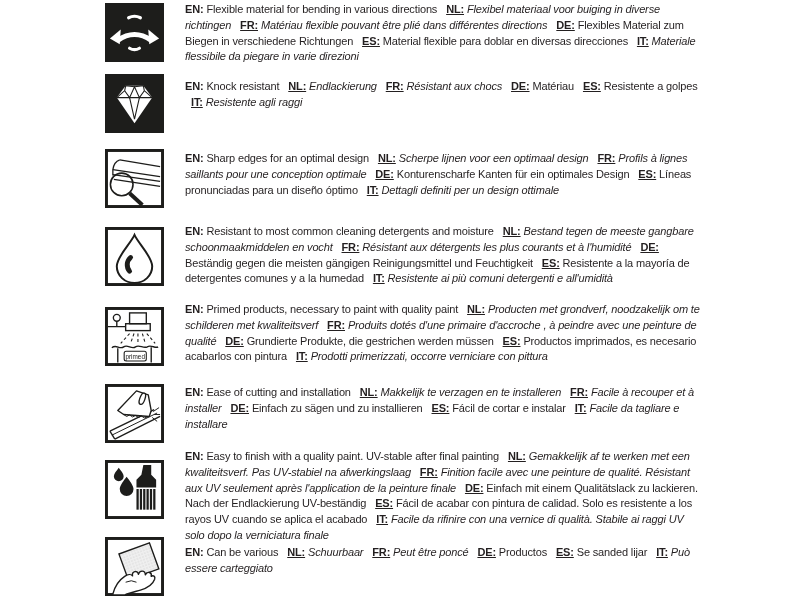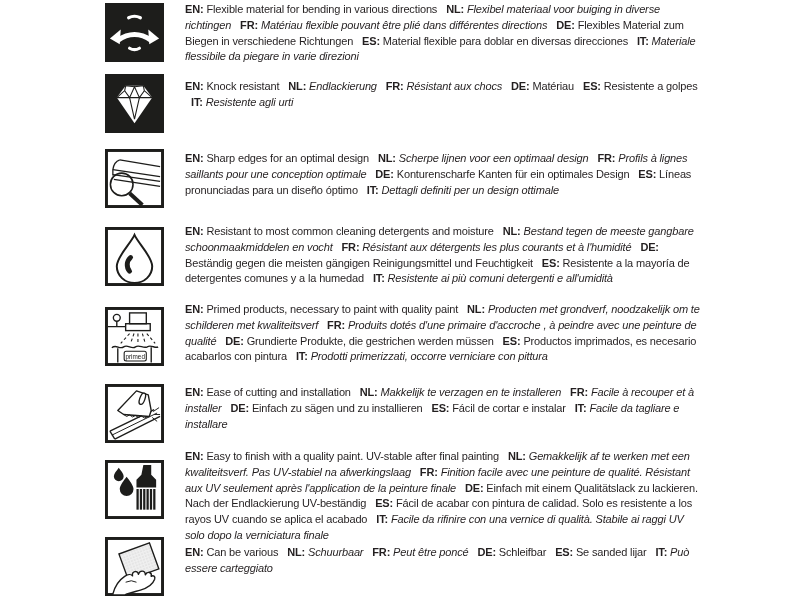--- a/index.html
+++ b/index.html
@@ -7,21 +7,21 @@
     position:relative;width:800px;height:600px;background:#ffffff;overflow:hidden;
     font-family:"Liberation Sans",sans-serif;color:#231f20;
   }
   .icon-box{position:absolute;left:105px;width:59px;height:59px;}
   .icon-box svg{display:block;width:59px;height:59px;}
   .feature-text{
     position:absolute;left:185px;width:517px;margin:0;
     font-size:11px;line-height:15.8px;letter-spacing:-0.15px;color:#231f20;
   }
   .feature-text b{font-weight:bold;white-space:nowrap;text-align:right;}
-  .feature-text b.gap{margin-left:6px;}
+  .feature-text b.gap{margin-left:6px;text-decoration:underline;}
   .feature-text span.it{font-style:italic;}
 </style>
 </head>
 <body>
 
 <div class="page" id="page">
     <div class="icon-box dark" style="top: 3px;">
       <svg viewBox="0 0 60 60">
         <rect width="60" height="60" fill="#1d1d1b"></rect>
         <path d="M13 38 Q30 26 47 38" fill="none" stroke="#fff" stroke-width="5"></path>
@@ -37,21 +37,21 @@
         <rect width="60" height="60" fill="#1d1d1b"></rect>
         <path d="M12 24 L21 12 L39 12 L48 24 L30 50 Z" fill="#fff"></path>
         <g fill="none" stroke="#1d1d1b" stroke-width="1.1">
           <path d="M12 24 L48 24"></path>
           <path d="M12 24 L20 17 L25 24 L30 13 L35 24 L40 17 L48 24"></path>
           <path d="M20 17 L21 12 M40 17 L39 12 M30 13 L21 12 M30 13 L39 12"></path>
           <path d="M25 24 L30 46 M35 24 L30 46"></path>
         </g>
       </svg>
     </div>
-    <p class="feature-text" style="top: 79px;"><b>EN:</b> <span>Knock resistant</span> <b class="gap">NL:</b> <span class="it">Endlackierung</span> <b class="gap">FR:</b> <span class="it">Résistant aux chocs</span> <b class="gap">DE:</b> <span>Matériau</span> <b class="gap">ES:</b> <span>Resistente a golpes</span> <b class="gap">IT:</b> <span class="it">Resistente agli urti</span> </p>
+    <p class="feature-text" style="top: 79px;"><b>EN:</b> <span>Knock resistant</span> <b class="gap">NL:</b> <span class="it">Endlackierung</span> <b class="gap">FR:</b> <span class="it">Résistant aux chocs</span> <b class="gap">DE:</b> <span>Matériau</span> <b class="gap">ES:</b> <span>Resistente a golpes</span> <b class="gap">IT:</b> <span class="it">Resistente agli raggi</span> </p>
     <div class="icon-box light" style="top: 149px;">
       <svg viewBox="0 0 60 60">
         <rect x="1.5" y="1.5" width="57" height="57" fill="#fff" stroke="#1d1d1b" stroke-width="3"></rect>
         <g fill="none" stroke="#1d1d1b" stroke-width="1.3">
           <path d="M15 11 Q9 13 8 21 L8 27"></path>
           <path d="M15 11 L56 18"></path>
           <path d="M8 21 L56 28"></path>
           <path d="M8 26 L56 33"></path>
           <path d="M9 31 L56 38"></path>
           <circle cx="17" cy="36" r="11.5" stroke-width="1.6"></circle>
@@ -129,14 +129,14 @@
           </pattern>
         </defs>
         <rect x="1.5" y="1.5" width="57" height="57" fill="#fff" stroke="#1d1d1b" stroke-width="3"></rect>
         <g transform="rotate(-20 34 25)">
           <rect x="18" y="11" width="33" height="28" fill="url(#sp)" stroke="#1d1d1b" stroke-width="1.4"></rect>
         </g>
         <path d="M8 58 C10 50 14 44 20 40 C23 38 26.5 37.5 28 39.5 C27 35 33 33 34 38 C35 33.5 41 33.5 41 38.5 C43 34.5 48 35.5 47 40 C49 38.5 51.5 40 50.5 43 C48.5 48.5 43 52 36 54 C29 56 23 57.5 20 59 L8 59 Z" fill="#fff" stroke="#1d1d1b" stroke-width="1.4" stroke-linejoin="round" stroke-linecap="round"></path>
         <path d="M21 46 Q27 43 32 46" fill="none" stroke="#1d1d1b" stroke-width="1"></path>
       </svg>
     </div>
-    <p class="feature-text" style="top: 545px;"><b>EN:</b> <span>Can be various</span> <b class="gap">NL:</b> <span class="it">Schuurbaar</span> <b class="gap">FR:</b> <span class="it">Peut être poncé</span> <b class="gap">DE:</b> <span>Schleifbar</span> <b class="gap">ES:</b> <span>Se sanded lijar</span> <b class="gap">IT:</b> <span class="it">Può essere carteggiato</span> </p>
+    <p class="feature-text" style="top: 545px;"><b>EN:</b> <span>Can be various</span> <b class="gap">NL:</b> <span class="it">Schuurbaar</span> <b class="gap">FR:</b> <span class="it">Peut être poncé</span> <b class="gap">DE:</b> <span>Productos</span> <b class="gap">ES:</b> <span>Se sanded lijar</span> <b class="gap">IT:</b> <span class="it">Può essere carteggiato</span> </p>
   </div>
 
 </body></html>

